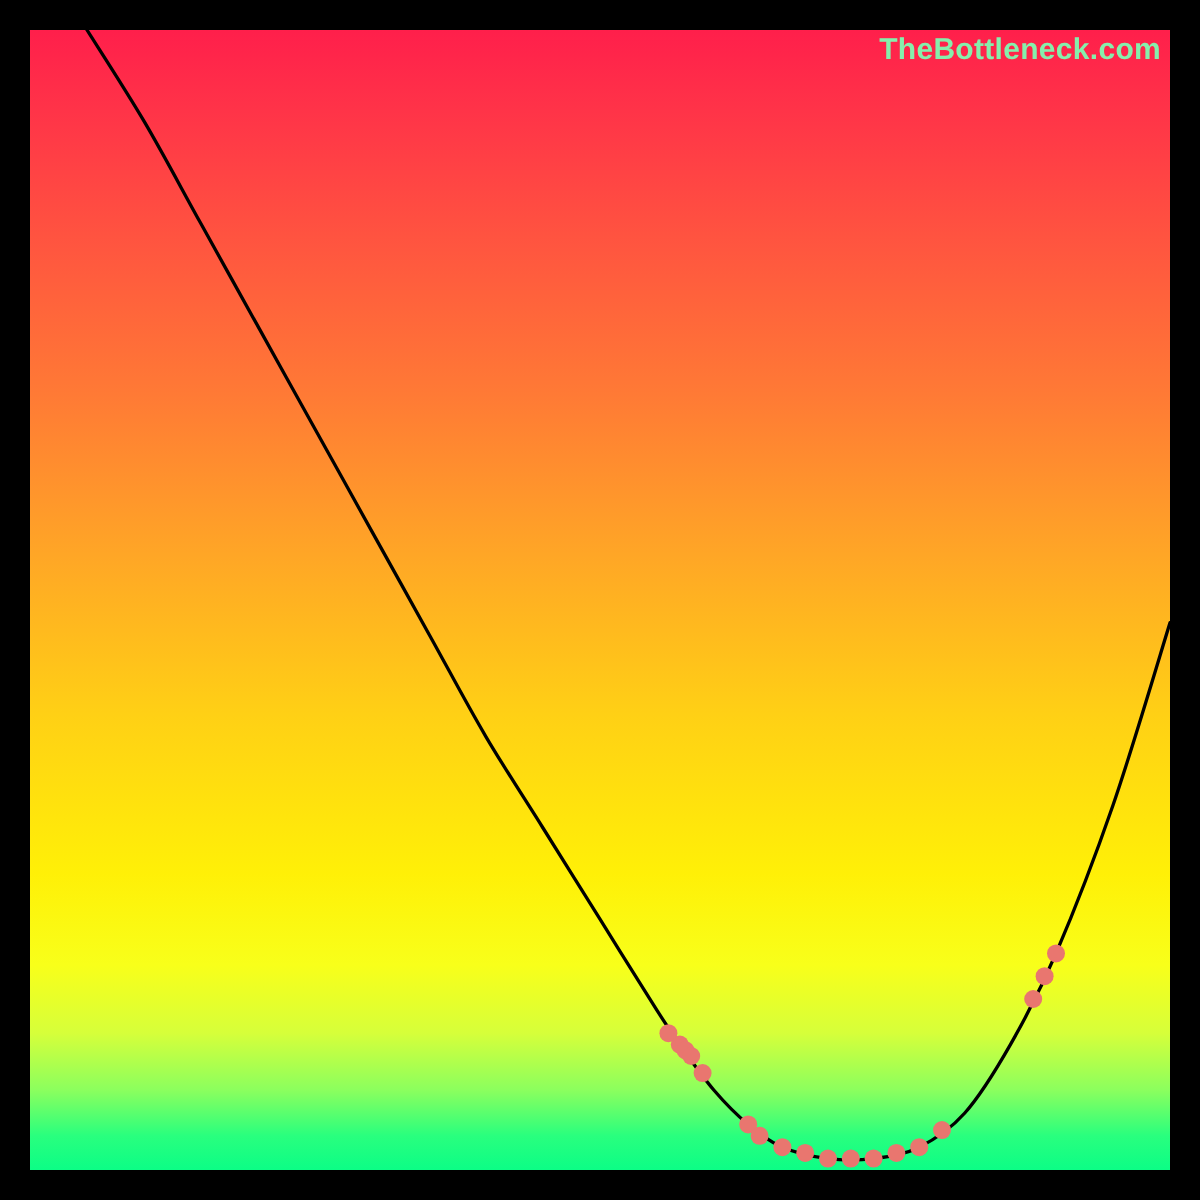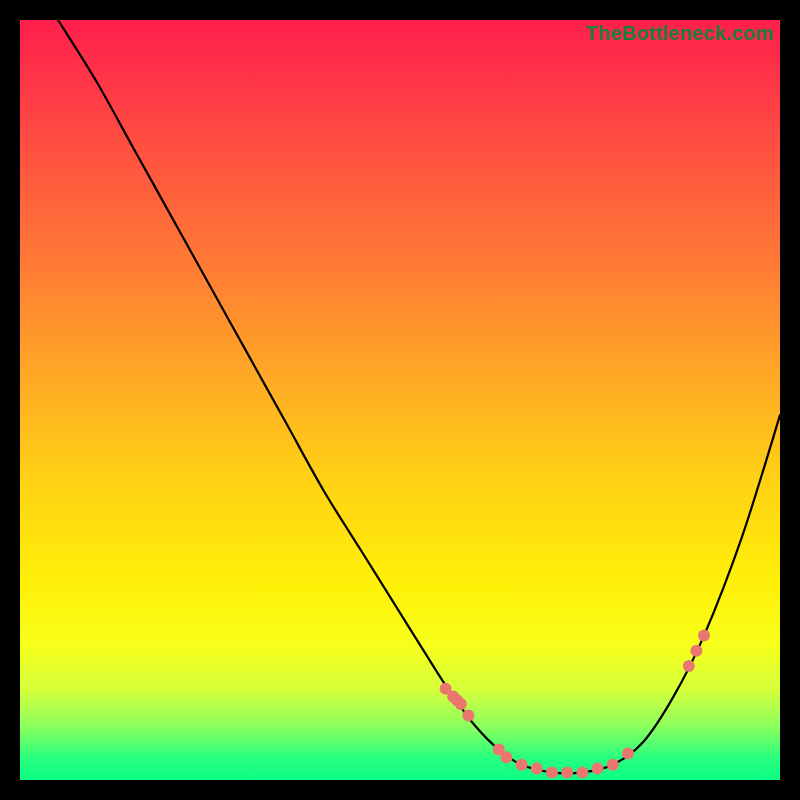--- a/index.html
+++ b/index.html
@@ -46,21 +46,21 @@
       #d6ff3a 88%,
       #8bff5e 93%,
       #29ff7e 97%,
       #0cfd86 100%
     );
   }
   .watermark {
     position: absolute;
     top: 2px;
     right: 6px;
-    color: #15803d;
+    color: #86efac;
     font-size: 20px;
     font-weight: 600;
     letter-spacing: 0.2px;
     user-select: none;
   }
   svg.curve {
     position: absolute;
     left: 0;
     top: 0;
     width: 760px;

